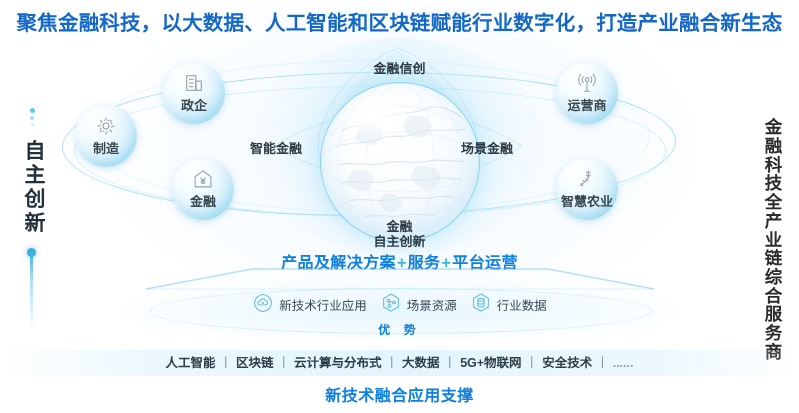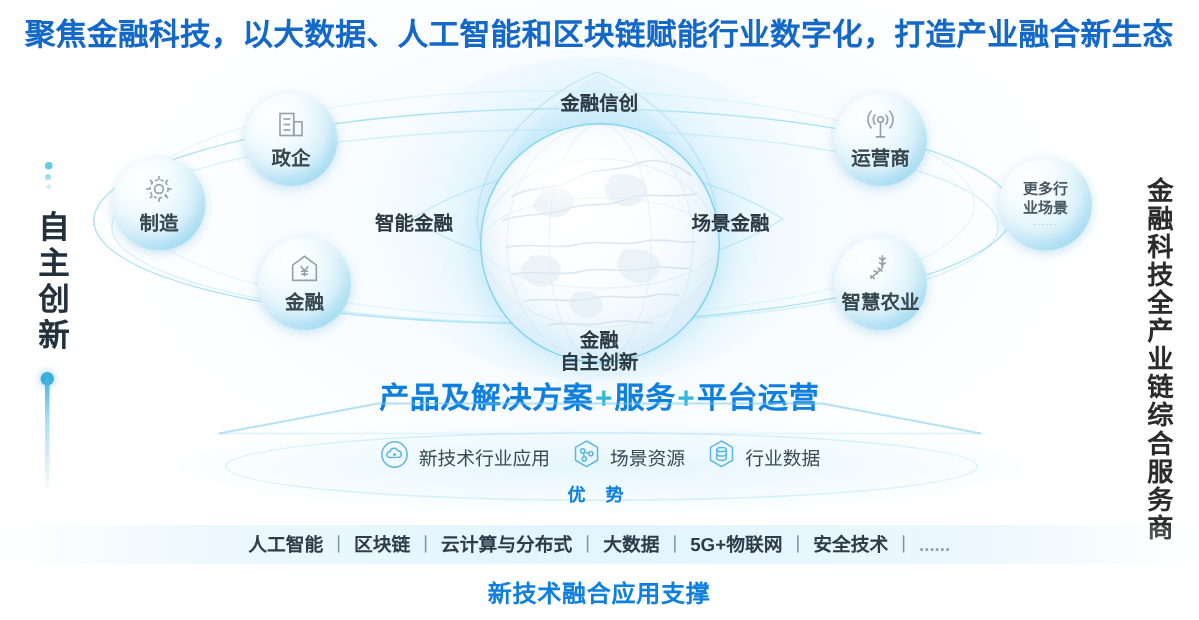--- a/index.html
+++ b/index.html
@@ -109,21 +109,21 @@
   #node-zhizao{left:75px;top:105px;width:62px;height:62px;}
   #node-jinrong{left:172px;top:158px;width:62px;height:62px;}
   #node-yunying{left:556px;top:62px;width:62px;height:62px;}
   #node-nongye{left:556px;top:158px;width:62px;height:62px;}
   #node-more{left:666px;top:105px;width:62px;height:62px;}
 
   
   #plat-line{position:absolute;left:140px;top:265px;width:520px;height:26px;}
   #mid-heading{
     position:absolute;left:0;top:249px;width:799px;text-align:center;
-    font-size:20px;font-weight:bold;color:#0f7fe0;white-space:nowrap;letter-spacing:.4px;
+    font-size:16px;font-weight:bold;color:#0f7fe0;white-space:nowrap;letter-spacing:.4px;
   }
   #mid-heading .plus{color:#37b7d8;padding:0 1px;}
 
   #disc{
     position:absolute;left:118px;top:280px;width:564px;height:62px;border-radius:50%;
     background:radial-gradient(ellipse at 50% 50%, rgba(226,245,253,.85) 0%, rgba(236,249,254,.6) 48%, rgba(248,253,255,.2) 72%, rgba(255,255,255,0) 85%);
   }
   #disc2{
     position:absolute;left:150px;top:288px;width:500px;height:44px;border-radius:50%;
     border:1px solid rgba(150,215,240,.35);
@@ -276,25 +276,20 @@
   <div class="node" id="node-nongye">
     <span class="nicon">
       <svg width="22" height="22" viewBox="0 0 24 24" fill="none" stroke="#5a6a74" stroke-width="1.1">
         <path d="M13.4 2.4v9.2M11 4.2c1.4.6 2.4 1.8 2.4 3M15.8 4.2c-1.4.6-2.4 1.8-2.4 3M11 7.6c1.4.6 2.4 1.8 2.4 3M15.8 7.6c-1.4.6-2.4 1.8-2.4 3"></path>
         <path d="M13.4 11.6L4.6 19.4M6.8 13.6c1.6.2 2.8 1.2 3.2 2.6M10.4 11.2c.4 1.5 1.6 2.5 3.1 2.8M4.4 17.2c1.6.2 2.8 1.2 3.2 2.6"></path>
       </svg>
     </span>
     <span class="nlabel">智慧农业</span>
   </div>
 
-  <div class="node small" id="node-more">
-    <span class="nlabel">更多行</span>
-    <span class="nlabel">业场景</span>
-    <span class="ndots">......</span>
-  </div>
 
   <div id="mid-heading">
     <span>产品及解决方案</span><span class="plus">+</span><span>服务</span><span class="plus">+</span><span>平台运营</span>
   </div>
 
   <svg id="plat-line" viewBox="0 0 520 26">
     <path d="M6 24 L112 4 L408 4 L514 24" fill="none" stroke="rgba(120,200,235,.55)" stroke-width="1.3"></path>
     <path d="M6 24 L514 24" fill="none" stroke="rgba(150,215,240,.35)" stroke-width="1"></path>
   </svg>
 

